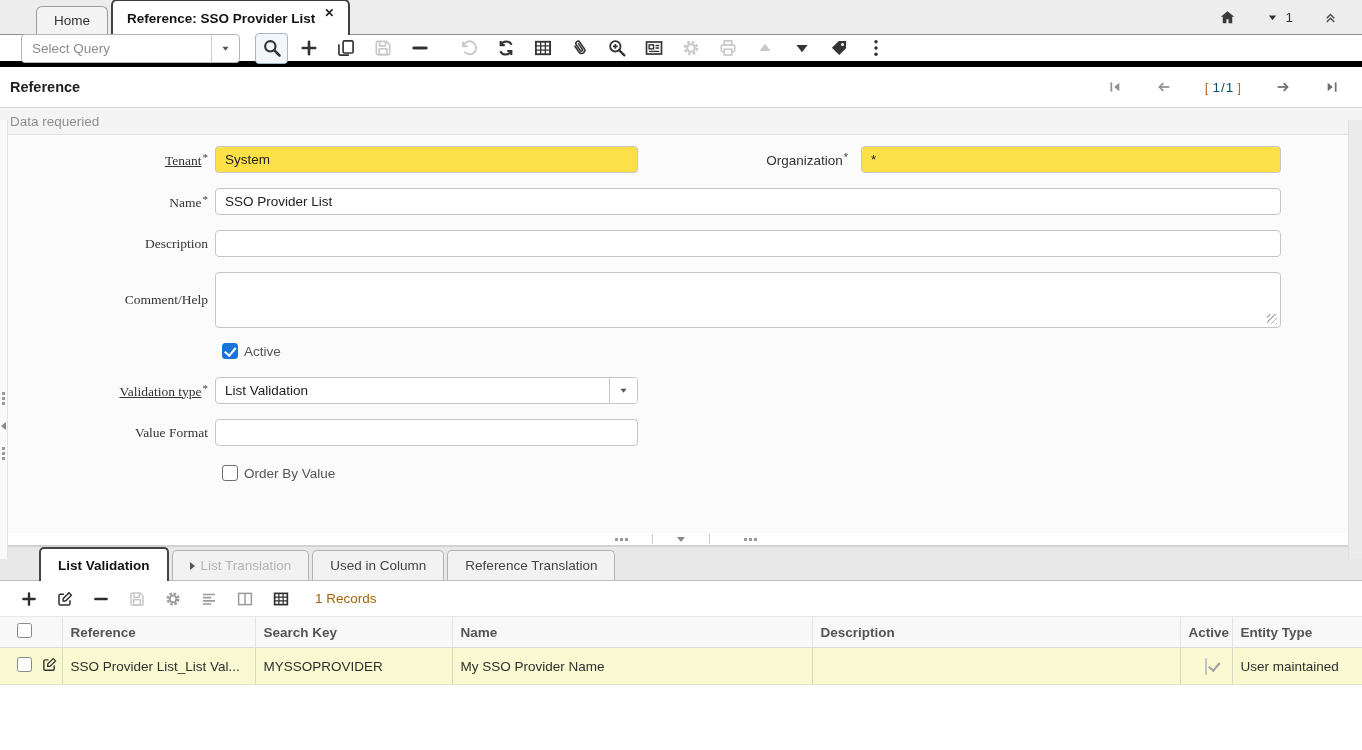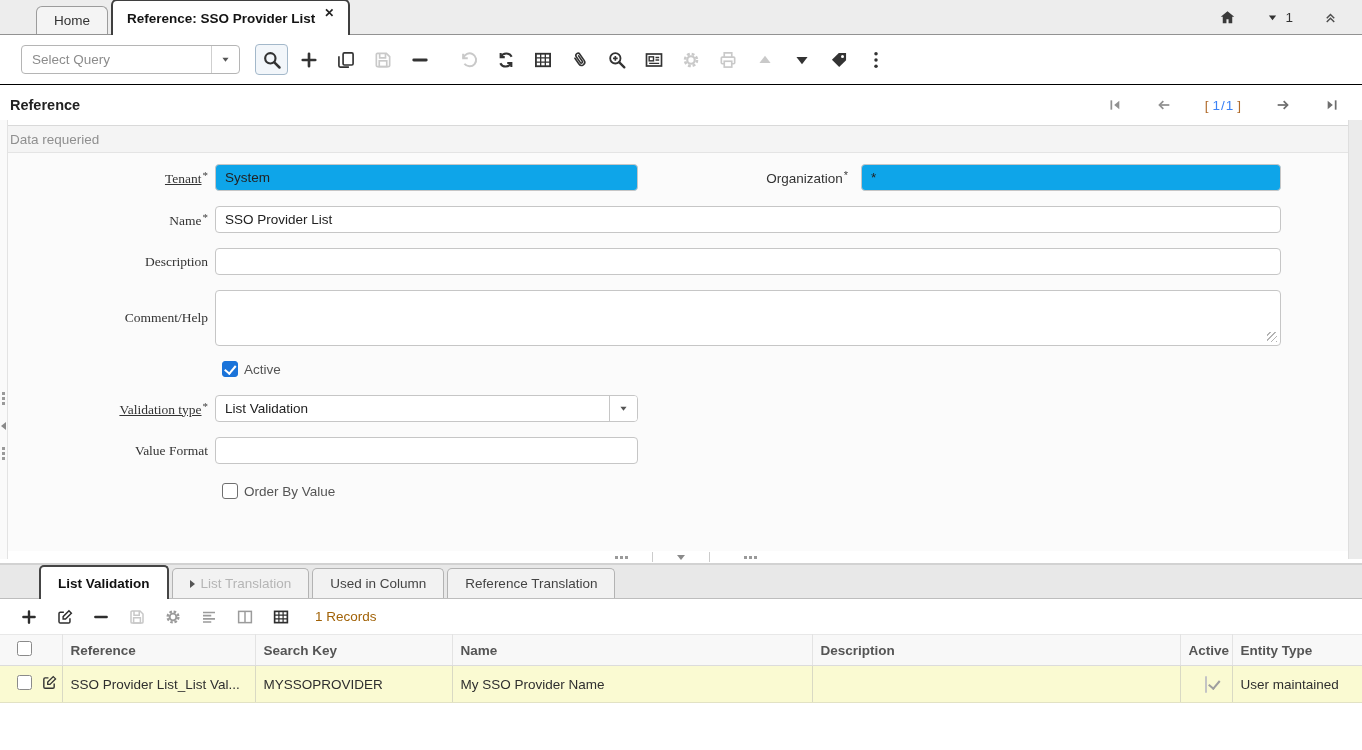--- a/index.html
+++ b/index.html
@@ -15,58 +15,58 @@
         margin-right:3px;color:#333;cursor:default;}
   .wtab.active{height:34px;margin-bottom:-1px;background:#fff;border:2px solid #3f3f3f;
         border-bottom:none;font-weight:bold;color:#141414;padding:17px 14px;}
   .tabclose{margin-left:9px;font-weight:bold;font-size:12px;color:#222;position:relative;top:-5px;}
   .tabbar-right{margin-left:auto;display:flex;align-items:center;gap:30px;margin-right:24px;
         align-self:center;}
   .tabbar-right .ic{color:#3a3a3a;display:flex;align-items:center;}
   .deskgrp{display:flex;align-items:center;gap:6px;color:#333;}
 
   
-  .toolbar{height:50px;display:flex;align-items:center;padding-left:21px;background:#fff;
-        border-bottom:1px solid #000000;box-sizing:border-box;}
+  .toolbar{height:32px;display:flex;align-items:center;padding-left:21px;background:#fff;
+        border-bottom:6px solid #000000;box-sizing:border-box;}
   .querybox{width:219px;height:29px;border:1px solid #b5b5b5;border-radius:4px;display:flex;
         background:#fff;margin-right:15px;box-sizing:border-box;overflow:hidden;}
   .qtext{flex:1;color:#8c8c8c;display:flex;align-items:center;padding-left:10px;}
   .qbtn{width:27px;border-left:1px solid #cfcfcf;display:flex;align-items:center;
         justify-content:center;color:#555;}
   .tbtn{width:33px;height:31px;display:flex;align-items:center;justify-content:center;
         color:#333;margin-right:4px;border:1px solid transparent;border-radius:4px;box-sizing:border-box;}
   .tbtn.off{color:#c9c9c9;}
   .tbtn.pressed{border-color:#a3b8ca;background:#f2f6fa;}
   .tbtn.gap{margin-left:12px;}
 
   
   .titlebar{height:41px;display:flex;align-items:center;padding:0 10px;background:#fff;
         border-bottom:1px solid #d9d9d9;box-sizing:border-box;}
   .title{font-weight:bold;font-size:14.5px;color:#222;}
   .recnav{margin-left:auto;display:flex;align-items:center;margin-right:12px;}
   .navbtn{margin-left:33px;color:#909090;display:flex;align-items:center;}
   .navbtn.dark{color:#6e6e6e;}
   .recind{margin-left:33px;letter-spacing:1px;}
   .recind .br{color:#b06a2a;}
-  .recind .val{color:#3b82f6;margin:0 3px;}
+  .recind .val{color:#0c4a6e;margin:0 3px;}
 
   
   .statusbar{height:27px;background:#f4f4f4;border-bottom:1px solid #e4e4e4;color:#8f8f8f;
         display:flex;align-items:center;padding-left:10px;box-sizing:border-box;}
 
   
   .formarea{height:398px;background:#fbfbfb;box-sizing:border-box;padding-top:11px;position:relative;}
   .frow{display:flex;align-items:center;margin-bottom:15px;}
   .lbl{width:215px;text-align:right;padding-right:7px;box-sizing:border-box;color:#333;flex-shrink:0;font-family:Liberation Serif, serif;}
   .lbl .t.link{text-decoration:underline;}
   .lbl2{width:217px;text-align:right;padding-right:7px;box-sizing:border-box;color:#333;flex-shrink:0;}
   .req{font-size:11px;color:#3a3a3a;vertical-align:4px;margin-left:1px;}
   .fld{height:27px;border:1px solid #c6c6c6;border-radius:4px;background:#fff;box-sizing:border-box;
         display:flex;align-items:center;padding:0 9px;color:#222;}
-  .fld.ro{background:#0ea5e9;}
+  .fld.ro{background:#fde047;}
   .w-sm{width:423px;}
   .w-lg{width:1066px;}
   .fld.org{width:420px;margin-left:6px;}
   .fld.ta{height:56px;align-items:flex-start;padding-top:5px;position:relative;}
   .grip{position:absolute;right:3px;bottom:3px;width:10px;height:10px;
         background:repeating-linear-gradient(315deg,#b3b3b3 0 1.3px,transparent 1.3px 3.6px);}
   .fld.combo{padding:0;overflow:hidden;}
   .combo .ctext{flex:1;padding:0 9px;display:flex;align-items:center;}
   .combo .cbtn{width:27px;height:100%;border-left:1px solid #c6c6c6;display:flex;align-items:center;
         justify-content:center;color:#555;background:#fff;}

